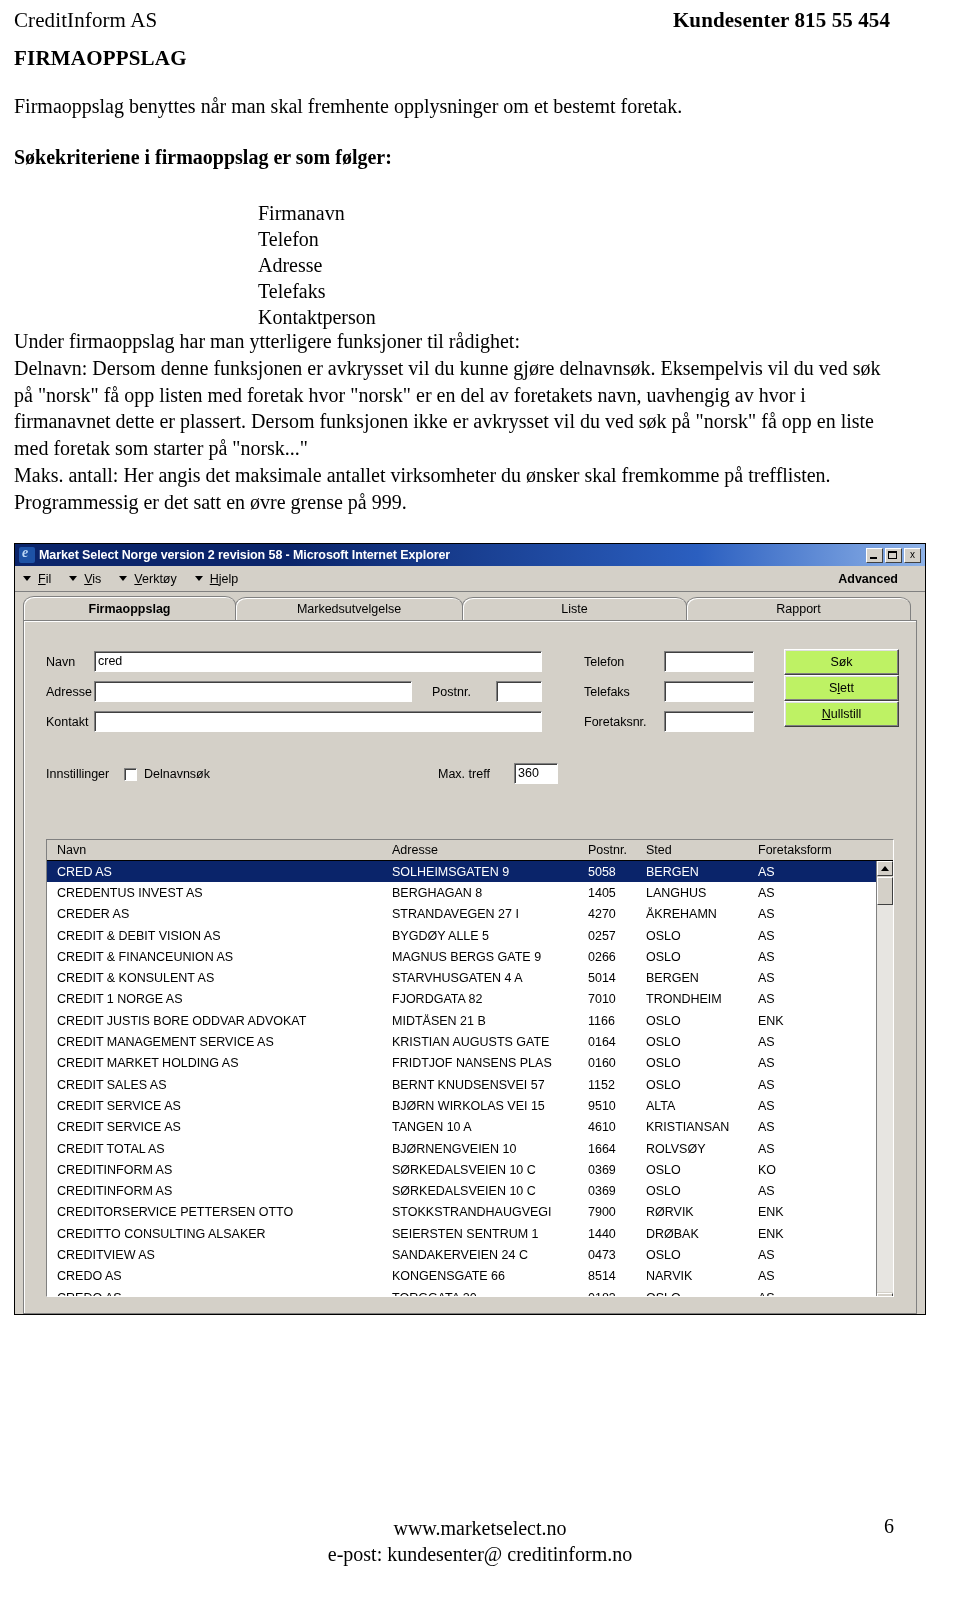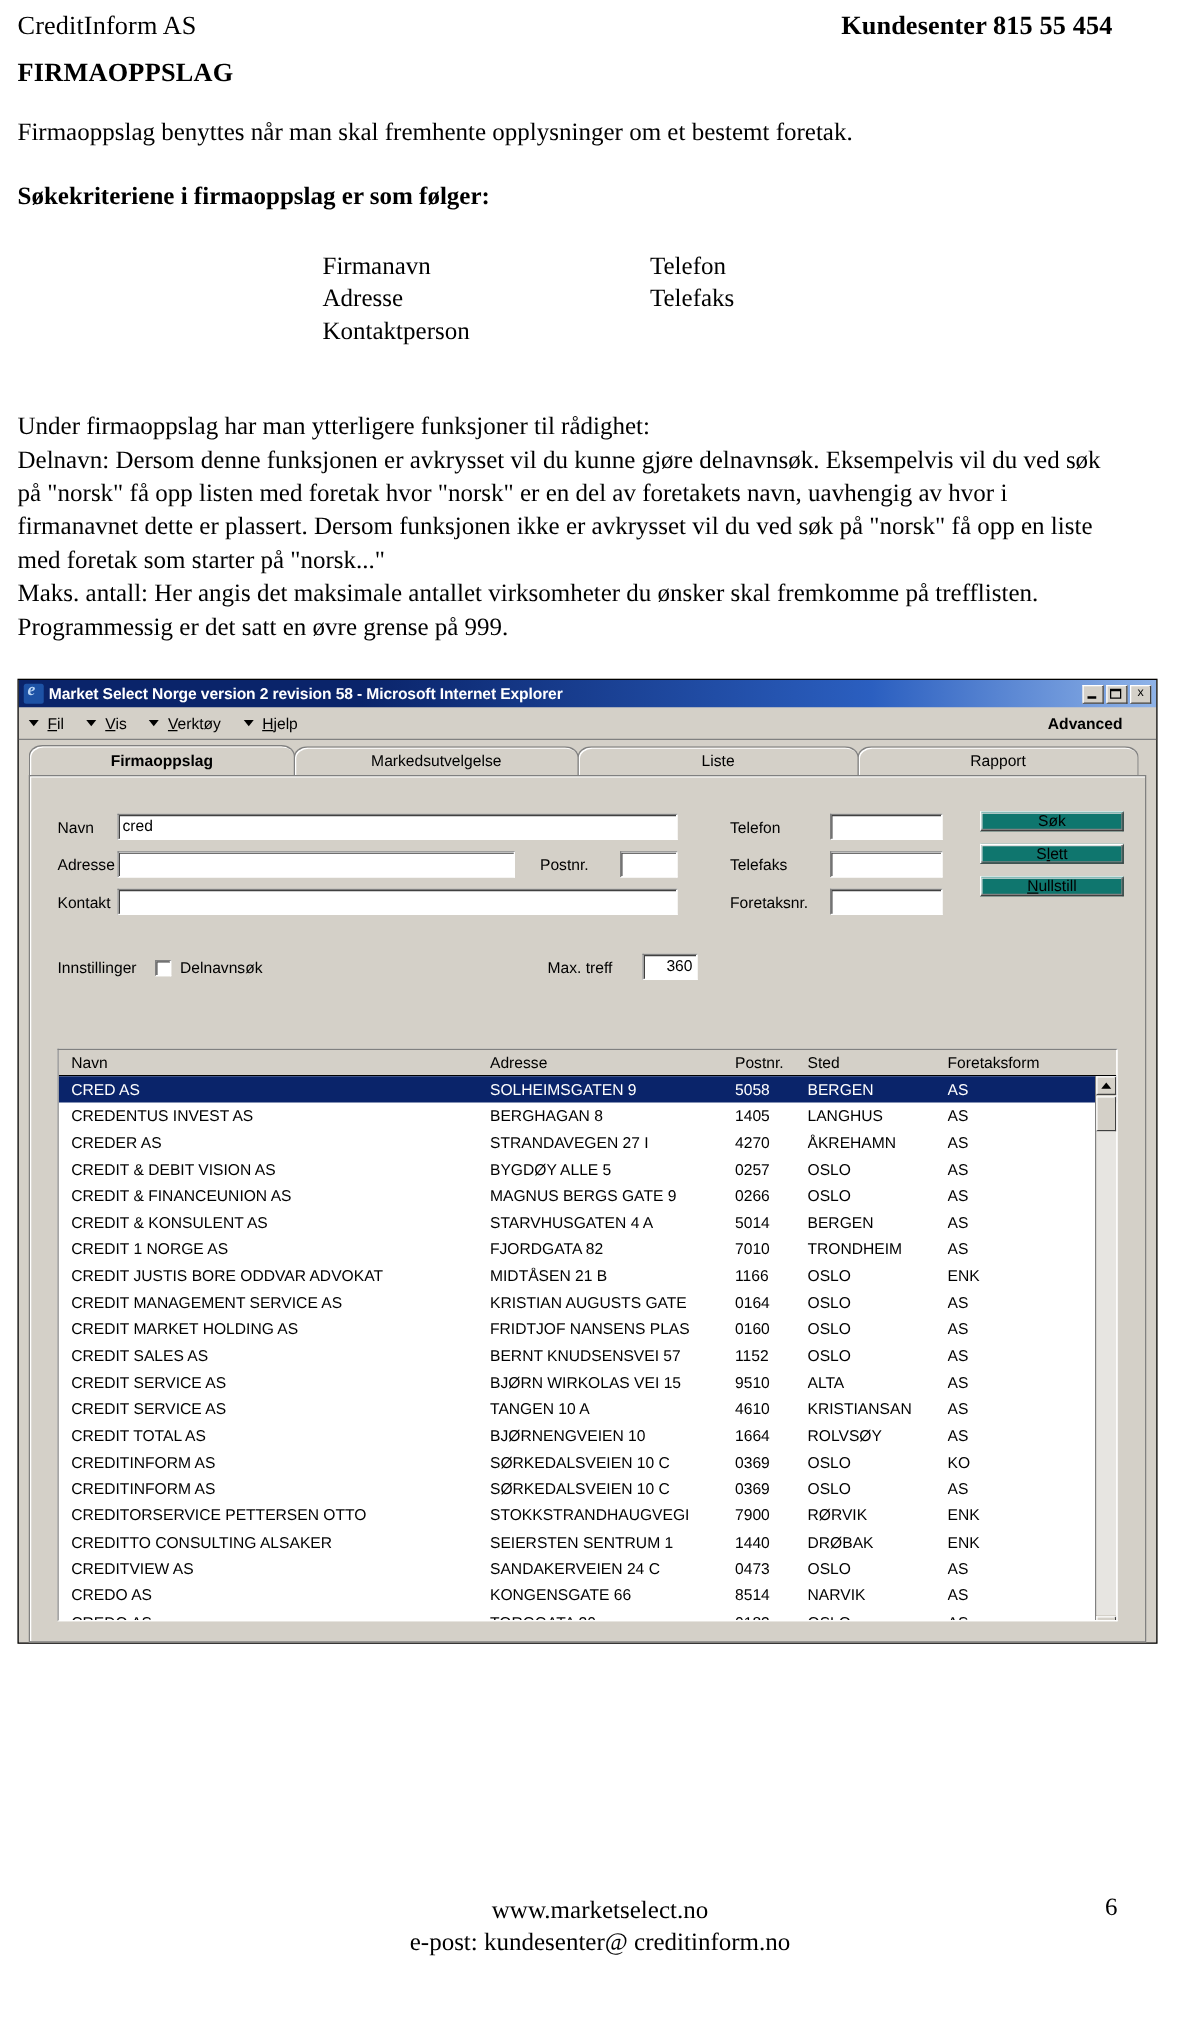--- a/index.html
+++ b/index.html
@@ -49,21 +49,21 @@
     font-size: 20px;
     font-weight: bold;
   }
 
   .criteria-table {
     position: absolute;
     top: 200px; left: 258px;
     font-size: 20px;
     line-height: 26px;
   }
-  .criteria-table .crow { display: flex; }
+  .criteria-table .crow { display: flex; flex-direction: column; }
   .criteria-table .c1 { width: 262px; }
   .criteria-table .c2 { width: 280px; }
 
   .body-block {
     position: absolute;
     top: 328px; left: 14px;
     width: 890px;
     font-size: 20px;
     line-height: 26.8px;
     text-align: left;
@@ -231,26 +231,26 @@
     font-size: 12.5px;
     font-family: "Liberation Sans", sans-serif;
     padding: 2px 3px;
     line-height: 15px;
     color: #000;
     overflow: hidden;
     white-space: nowrap;
   }
   .btn {
     position: absolute;
-    background: #0f766e;
+    background: #bef264;
     border: 1px solid;
     border-color: #ffffff #404040 #404040 #ffffff;
     box-shadow: inset -1px -1px 0 #808080, inset 1px 1px 0 #dfdfdf;
     box-sizing: border-box;
-    height: 16px;
+    height: 26px;
     width: 115px;
     display: flex; align-items: center; justify-content: center;
     font-size: 12.5px;
   }
   .cbox {
     position: absolute;
     width: 13px; height: 13px;
     background: #fff;
     border: 1px solid;
     border-color: #808080 #ffffff #ffffff #808080;
@@ -466,21 +466,21 @@
       <div class="lbl" style="left:560px; top:94px;">Foretaksnr.</div>
       <div class="tfield" style="left:640px; top:90px; width:90px;"></div>
 
       <div class="btn" style="left:760px; top:80px;"><u>N</u>ullstill</div>
 
       <div class="lbl" style="left:22px; top:146px;">Innstillinger</div>
       <div class="cbox" style="left:100px; top:147px;"></div>
       <div class="lbl" style="left:120px; top:146px;">Delnavnsøk</div>
 
       <div class="lbl" style="left:414px; top:146px;">Max. treff</div>
-      <div class="tfield" style="left:490px; top:142px; width:44px; text-align:right;">360</div>
+      <div class="tfield" style="left:490px; top:142px; width:44px; text-align:left;">360</div>
     </div>
 
     <div class="grid-wrap">
 
       <div class="grid-head">
         <div class="col-navn">Navn</div>
         <div class="col-adr">Adresse</div>
         <div class="col-post">Postnr.</div>
         <div class="col-sted">Sted</div>
         <div class="col-form">Foretaksform</div>

